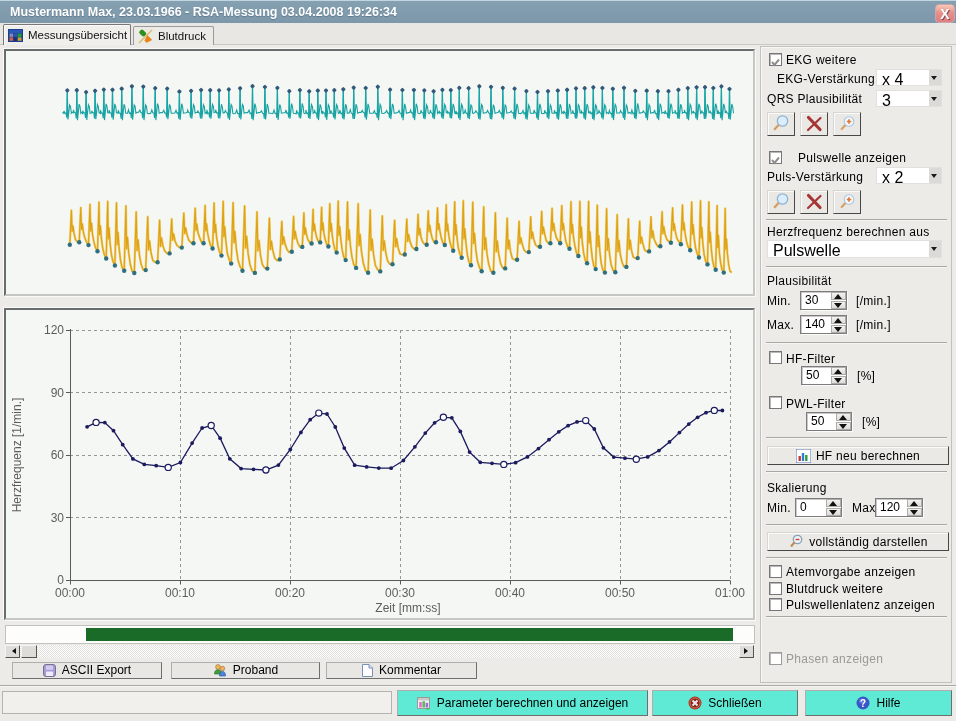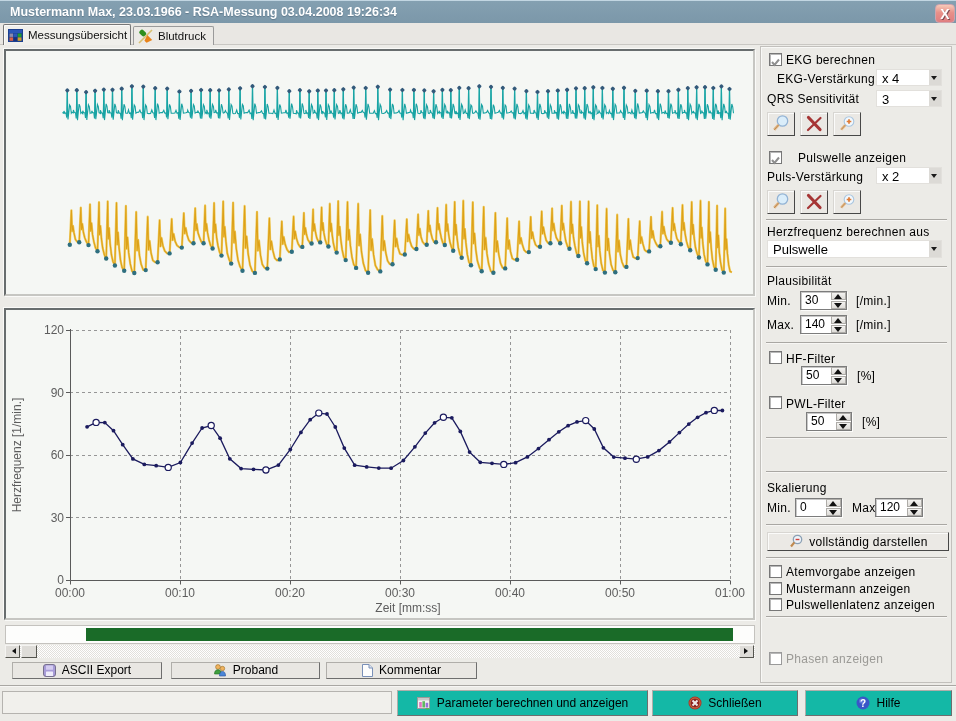--- a/index.html
+++ b/index.html
@@ -10,34 +10,34 @@
 .tab{position:absolute;top:3px;height:19px;background:#eceae6;border:1px solid #9a9a9a;border-bottom:none;border-radius:2px 2px 0 0;font-size:11.5px;color:#111;display:flex;align-items:center;padding-left:4px;white-space:nowrap}
 .tab.active{top:1px;height:21px;background:#f0efeb;border-color:#777;box-shadow:inset 1px 1px 0 #fbfbfa}
 .tab .ic{margin-right:5px;flex:none}
 .panel{background:#f5f7f4;border-top:2px solid #686d6e;border-left:2px solid #686d6e;border-right:2px solid #c6c6c2;border-bottom:2px solid #c6c6c2;box-shadow:1px 1px 0 #fafaf8,-1px -1px 0 #fafaf8}
 #toppanel{left:4px;top:49px;width:751px;height:247px}
 #botpanel{left:4px;top:308px;width:751px;height:312px}
 .sidebar{left:760px;top:46px;width:192px;height:637px;border:1px solid #c2c0bc;box-shadow:inset 1px 1px 0 #f8f8f6;background:#ecebe7}
 .lbl{position:absolute;font-size:12px;color:#000;white-space:nowrap;letter-spacing:.3px}
 .cb{position:absolute;width:13px;height:13px;background:#fff;border:1px solid #777;box-shadow:inset 1px 1px 0 #b8b8b8}
 .cb.dis{border-color:#9a9a9a}
-.combo{position:absolute;background:#fff;border:1px solid #e2e0dc;font-size:13px;color:#000}
+.combo{position:absolute;background:#fff;border:1px solid #e2e0dc;font-size:16px;color:#000}
 .combo .v{position:absolute;left:5px;top:1px}
 .combo .btn{position:absolute;right:0;top:0;bottom:0;width:12px;background:#dcdad6}
 .combo .btn:after{content:"";position:absolute;left:2px;top:6px;border:3.5px solid transparent;border-top:4px solid #1a1a1a;border-bottom:none}
 .spin{position:absolute;background:#fff;border:1px solid #7c7c7c;box-shadow:inset 1px 1px 0 #c9c9c9, 1px 1px 0 #fcfcfa;font-size:12px}
 .spin .v{position:absolute;left:4px;top:1px}
 .spin .up,.spin .dn{position:absolute;right:0;width:15px;height:8px;background:linear-gradient(#f3f2f0,#dedcd8);border:1px solid #aeaca8}
 .spin .up{top:0}.spin .dn{bottom:0}
 .spin .up:after{content:"";position:absolute;left:2px;top:1px;border:4px solid transparent;border-bottom:5px solid #111;border-top:none}
 .spin .dn:after{content:"";position:absolute;left:2px;top:1px;border:4px solid transparent;border-top:5px solid #111;border-bottom:none}
 .tbtn{position:absolute;background:#eae8e4;border:1px solid;border-color:#d8d6d2 #474747 #474747 #d8d6d2;box-shadow:inset 1px 1px 0 #fbfbfa}
 .wbtn{position:absolute;left:6px;width:182px;height:19px;background:#ebe9e5;border:1px solid;border-color:#d8d6d2 #474747 #474747 #d8d6d2;box-shadow:inset 1px 1px 0 #fbfbfa;font-size:12px;color:#000;text-align:center;letter-spacing:.3px}
 .sep{position:absolute;left:5px;width:181px;height:2px;border-top:1px solid #a9a7a3;border-bottom:1px solid #f7f6f4}
-.bbtn{position:absolute;background:#14b8a6;border:1px solid;border-color:#b0aeaa #6e6e6e #6e6e6e #b0aeaa;font-size:12px;color:#000;text-align:center}
+.bbtn{position:absolute;background:#5eead4;border:1px solid;border-color:#b0aeaa #6e6e6e #6e6e6e #b0aeaa;font-size:12px;color:#000;text-align:center}
 </style></head>
 <body>
 
 <div class="abs" style="left:462px;top:0;width:184px;height:2px;background:#f4f4f4"></div>
 <div class="abs" style="left:560px;top:0;width:30px;height:2px;background:#7a86c8"></div>
 <div class="abs" style="left:845px;top:0;width:26px;height:3px;background:#d8d8d8"></div>
 <div class="abs titlebar"></div>
 <div class="abs title-txt">Mustermann Max, 23.03.1966 - RSA-Messung 03.04.2008 19:26:34</div>
 <div class="abs closebtn">X</div>
 <div class="abs tabbar">
@@ -434,27 +434,27 @@
 <circle cx="691.6" cy="107.3" r="1.9" fill="#1b1b5e"></circle>
 <circle cx="700.0" cy="102.7" r="1.9" fill="#1b1b5e"></circle>
 <circle cx="708.3" cy="100.4" r="3.1" fill="#ffffff" stroke="#1b1b5e" stroke-width="1.2"></circle>
 <circle cx="716.4" cy="100.5" r="1.9" fill="#1b1b5e"></circle>
 </svg>
 
 <div class="abs sidebar" id="sb">
  <div class="cb" style="left:8px;top:6px"><svg width="11" height="11" viewBox="0 0 11 11">
         <path d="M2 5 L4.5 8 L9 2.5" fill="none" stroke="#8f8f8f" stroke-width="2"></path>
       </svg></div>
- <div class="lbl" style="left:25px;top:6px">EKG berechnen</div>
+ <div class="lbl" style="left:25px;top:6px">EKG weitere</div>
  <div class="lbl" style="left:16px;top:25px">EKG-Verstärkung</div>
  <div class="combo" style="left:115px;top:22px;width:66px;height:17px">
       <span class="v">x 4</span>
       <span class="btn"></span>
     </div>
- <div class="lbl" style="left:6px;top:45px">QRS Sensitivität</div>
+ <div class="lbl" style="left:6px;top:45px">QRS Plausibilität</div>
  <div class="combo" style="left:115px;top:43px;width:66px;height:17px">
       <span class="v">3</span>
       <span class="btn"></span>
     </div>
  <div class="tbtn" style="left:6px;top:65px;width:28px;height:24px"><svg width="26" height="22" viewBox="0 0 26 22">
         <circle cx="14.5" cy="8" r="5.2" fill="#daedfa" stroke="#93b3d4" stroke-width="1.3"></circle>
         <line x1="10.6" y1="11.9" x2="6.2" y2="16.8" stroke="#e3b98a" stroke-width="2.8"></line>
         <line x1="10.6" y1="11.9" x2="6.2" y2="16.8" stroke="#b9854c" stroke-width="1"></line>
       </svg></div>
  <div class="tbtn" style="left:39px;top:65px;width:28px;height:24px"><svg width="26" height="22" viewBox="0 0 26 22">
@@ -524,20 +524,26 @@
  <div class="lbl" style="left:96px;top:322px">[%]</div>
  <div class="cb" style="left:8px;top:349px"></div>
  <div class="lbl" style="left:25px;top:350px">PWL-Filter</div>
  <div class="spin" style="left:45px;top:365px;width:46px;height:19px">
       <span class="v">50</span>
       <span class="up"></span>
       <span class="dn"></span>
     </div>
  <div class="lbl" style="left:101px;top:368px">[%]</div>
  <div class="sep" style="top:390px"></div>
+ <div class="wbtn" style="top:399px;line-height:18px"><svg style="vertical-align:-3px;margin-right:5px" width="15" height="14" viewBox="0 0 15 14">
+        <rect x="0" y="0" width="15" height="14" fill="#fff" stroke="#4a6fb8"></rect>
+        <rect x="2.5" y="7" width="2.4" height="5" fill="#c23a31"></rect>
+        <rect x="5.8" y="4" width="2.4" height="8" fill="#2f7fd0"></rect>
+        <rect x="9.1" y="6" width="2.4" height="6" fill="#2f9e3a"></rect>
+      </svg>HF neu berechnen</div>
  <div class="sep" style="top:424px"></div>
  <div class="lbl" style="left:6px;top:434px">Skalierung</div>
  <div class="lbl" style="left:6px;top:454px">Min.</div>
  <div class="spin" style="left:34px;top:451px;width:47px;height:19px">
       <span class="v">0</span>
       <span class="up"></span>
       <span class="dn"></span>
     </div>
  <div class="lbl" style="left:91px;top:454px">Max.</div>
  <div class="spin" style="left:114px;top:451px;width:48px;height:19px">
@@ -548,21 +554,21 @@
  <div class="sep" style="top:477px"></div>
  <div class="wbtn" style="top:485px;line-height:18px"><svg style="vertical-align:-3px;margin-right:5px" width="16" height="15" viewBox="0 0 16 15">
         <circle cx="9.5" cy="5.5" r="4.2" fill="#eef4fa" stroke="#8ba0b4" stroke-width="1.3"></circle>
         <line x1="6.4" y1="8.4" x2="3" y2="12.5" stroke="#c08a50" stroke-width="2.2"></line>
         <line x1="7.6" y1="5.5" x2="11.4" y2="5.5" stroke="#d2403a" stroke-width="1.4"></line>
       </svg>vollständig darstellen</div>
  <div class="sep" style="top:510px"></div>
  <div class="cb" style="left:8px;top:518px"></div>
  <div class="lbl" style="left:25px;top:518px">Atemvorgabe anzeigen</div>
  <div class="cb" style="left:8px;top:535px"></div>
- <div class="lbl" style="left:25px;top:535px">Mustermann anzeigen</div>
+ <div class="lbl" style="left:25px;top:535px">Blutdruck weitere</div>
  <div class="cb" style="left:8px;top:551px"></div>
  <div class="lbl" style="left:25px;top:551px">Pulswellenlatenz anzeigen</div>
  <div class="sep" style="top:569px"></div>
  <div class="cb dis" style="left:8px;top:605px"></div>
  <div class="lbl" style="left:25px;top:605px;color:#9b9a96">Phasen anzeigen</div>
 </div>
 
 <div class="abs" style="left:5px;top:625px;width:750px;height:19px;background:#fdfdfc;border:1px solid #c4c2be"></div>
 <div class="abs" style="left:86px;top:628px;width:647px;height:13px;background:#1a6b28"></div>
 <div class="abs" style="left:5px;top:645px;width:750px;height:13px;background-image:conic-gradient(#ffffff 25%,#e2e0dc 25% 50%,#ffffff 50% 75%,#e2e0dc 75%);background-size:2px 2px"></div>

